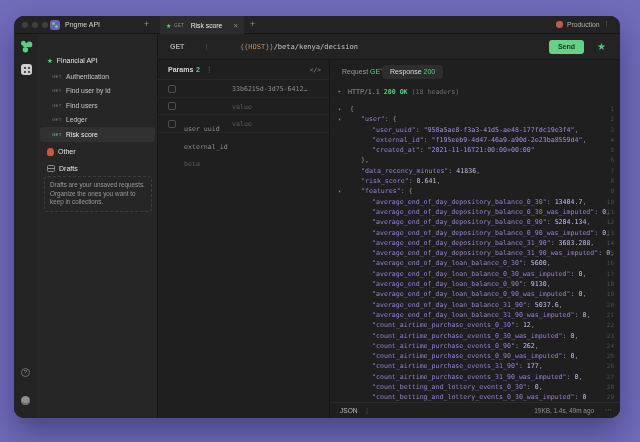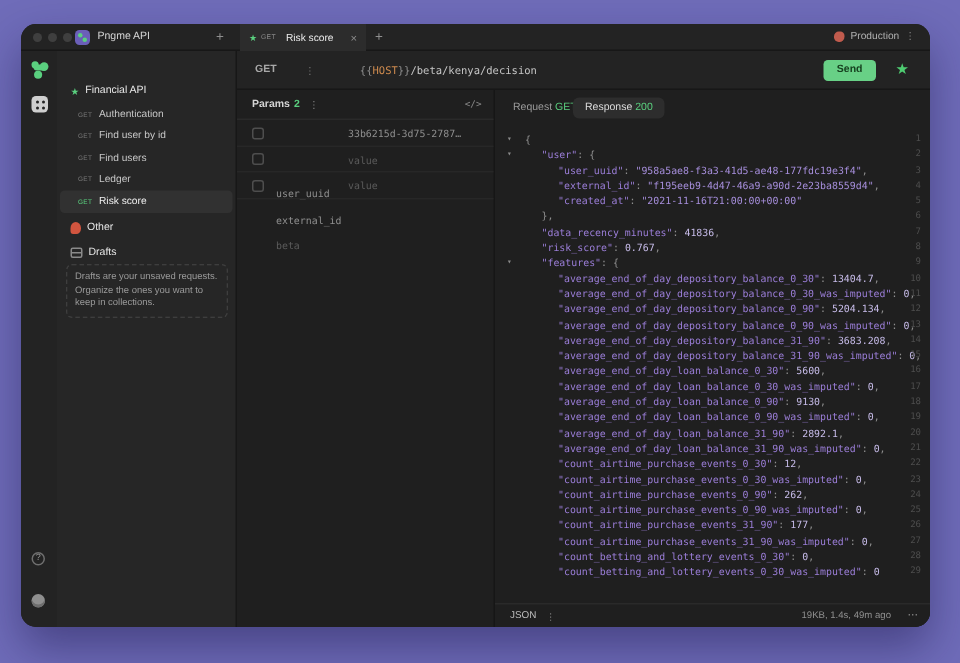--- a/index.html
+++ b/index.html
@@ -219,61 +219,65 @@
             <div class="params-header">
               <span class="ph-title">Params</span>
               <span class="ph-count">2</span>
               <span class="ph-caret">⋮</span>
               <span class="ph-code">&lt;/&gt;</span>
             </div>
             <div>
                 <div class="p-row">
                   <span class="p-check"></span>
                   <span class="p-name c-gray">user_uuid</span>
-                  <span class="p-val c-gray">33b6215d-3d75-2787…</span>
+                  <span class="p-val c-gray">33b6215d-3d75-6412…</span>
                 </div>
                 <div class="p-row">
                   <span class="p-check"></span>
                   <span class="p-name c-gray">external_id</span>
                   <span class="p-val c-dim">value</span>
                 </div>
                 <div class="p-row">
                   <span class="p-check"></span>
                   <span class="p-name c-dim">beta</span>
                   <span class="p-val c-dim">value</span>
                 </div>
               </div>
           </div>
 
           <div class="response">
             <div class="resp-tabs">
               <span class="rt-request"><span>Request</span> <b>GET</b></span>
               <span class="rt-pill"><span>Response</span> <b>200</b></span>
             </div>
+            <div class="status-line">
+              <span class="sl-caret">▸</span>
+              <span class="sl-text"><span>HTTP/1.1</span> <span class="sl-ok">200 OK</span> <span class="sl-headers">(18 headers)</span></span>
+            </div>
             <div class="json-view">
                 <div class="json-line"><span class="j-arrow">▾</span><span class="j-content" style="padding-left: 20px;"><span class="j-punct">{</span></span><span class="j-ln">1</span></div>
                 <div class="json-line"><span class="j-arrow">▾</span><span class="j-content" style="padding-left: 31px;"><span class="j-key">"user"</span><span class="j-punct">: </span><span class="j-punct">{</span></span><span class="j-ln">2</span></div>
                 <div class="json-line"><span class="j-content" style="padding-left: 42px;"><span class="j-key">"user_uuid"</span><span class="j-punct">: </span><span class="j-str">"958a5ae8-f3a3-41d5-ae48-177fdc19e3f4"</span><span class="j-punct">,</span></span><span class="j-ln">3</span></div>
                 <div class="json-line"><span class="j-content" style="padding-left: 42px;"><span class="j-key">"external_id"</span><span class="j-punct">: </span><span class="j-str">"f195eeb9-4d47-46a9-a90d-2e23ba8559d4"</span><span class="j-punct">,</span></span><span class="j-ln">4</span></div>
                 <div class="json-line"><span class="j-content" style="padding-left: 42px;"><span class="j-key">"created_at"</span><span class="j-punct">: </span><span class="j-str">"2021-11-16T21:00:00+00:00"</span></span><span class="j-ln">5</span></div>
                 <div class="json-line"><span class="j-content" style="padding-left: 31px;"><span class="j-punct">},</span></span><span class="j-ln">6</span></div>
                 <div class="json-line"><span class="j-content" style="padding-left: 31px;"><span class="j-key">"data_recency_minutes"</span><span class="j-punct">: </span><span class="j-num">41836</span><span class="j-punct">,</span></span><span class="j-ln">7</span></div>
-                <div class="json-line"><span class="j-content" style="padding-left: 31px;"><span class="j-key">"risk_score"</span><span class="j-punct">: </span><span class="j-num">0.767</span><span class="j-punct">,</span></span><span class="j-ln">8</span></div>
+                <div class="json-line"><span class="j-content" style="padding-left: 31px;"><span class="j-key">"risk_score"</span><span class="j-punct">: </span><span class="j-num">0.641</span><span class="j-punct">,</span></span><span class="j-ln">8</span></div>
                 <div class="json-line"><span class="j-arrow">▾</span><span class="j-content" style="padding-left: 31px;"><span class="j-key">"features"</span><span class="j-punct">: </span><span class="j-punct">{</span></span><span class="j-ln">9</span></div>
                 <div class="json-line"><span class="j-content" style="padding-left: 42px;"><span class="j-key">"average_end_of_day_depository_balance_0_30"</span><span class="j-punct">: </span><span class="j-num">13404.7</span><span class="j-punct">,</span></span><span class="j-ln">10</span></div>
                 <div class="json-line"><span class="j-content" style="padding-left: 42px;"><span class="j-key">"average_end_of_day_depository_balance_0_30_was_imputed"</span><span class="j-punct">: </span><span class="j-num">0</span><span class="j-punct">,</span></span><span class="j-ln">11</span></div>
                 <div class="json-line"><span class="j-content" style="padding-left: 42px;"><span class="j-key">"average_end_of_day_depository_balance_0_90"</span><span class="j-punct">: </span><span class="j-num">5204.134</span><span class="j-punct">,</span></span><span class="j-ln">12</span></div>
                 <div class="json-line"><span class="j-content" style="padding-left: 42px;"><span class="j-key">"average_end_of_day_depository_balance_0_90_was_imputed"</span><span class="j-punct">: </span><span class="j-num">0</span><span class="j-punct">,</span></span><span class="j-ln">13</span></div>
                 <div class="json-line"><span class="j-content" style="padding-left: 42px;"><span class="j-key">"average_end_of_day_depository_balance_31_90"</span><span class="j-punct">: </span><span class="j-num">3683.208</span><span class="j-punct">,</span></span><span class="j-ln">14</span></div>
                 <div class="json-line"><span class="j-content" style="padding-left: 42px;"><span class="j-key">"average_end_of_day_depository_balance_31_90_was_imputed"</span><span class="j-punct">: </span><span class="j-num">0</span><span class="j-punct">,</span></span><span class="j-ln">15</span></div>
                 <div class="json-line"><span class="j-content" style="padding-left: 42px;"><span class="j-key">"average_end_of_day_loan_balance_0_30"</span><span class="j-punct">: </span><span class="j-num">5600</span><span class="j-punct">,</span></span><span class="j-ln">16</span></div>
                 <div class="json-line"><span class="j-content" style="padding-left: 42px;"><span class="j-key">"average_end_of_day_loan_balance_0_30_was_imputed"</span><span class="j-punct">: </span><span class="j-num">0</span><span class="j-punct">,</span></span><span class="j-ln">17</span></div>
                 <div class="json-line"><span class="j-content" style="padding-left: 42px;"><span class="j-key">"average_end_of_day_loan_balance_0_90"</span><span class="j-punct">: </span><span class="j-num">9130</span><span class="j-punct">,</span></span><span class="j-ln">18</span></div>
                 <div class="json-line"><span class="j-content" style="padding-left: 42px;"><span class="j-key">"average_end_of_day_loan_balance_0_90_was_imputed"</span><span class="j-punct">: </span><span class="j-num">0</span><span class="j-punct">,</span></span><span class="j-ln">19</span></div>
-                <div class="json-line"><span class="j-content" style="padding-left: 42px;"><span class="j-key">"average_end_of_day_loan_balance_31_90"</span><span class="j-punct">: </span><span class="j-num">2892.1</span><span class="j-punct">,</span></span><span class="j-ln">20</span></div>
+                <div class="json-line"><span class="j-content" style="padding-left: 42px;"><span class="j-key">"average_end_of_day_loan_balance_31_90"</span><span class="j-punct">: </span><span class="j-num">5037.6</span><span class="j-punct">,</span></span><span class="j-ln">20</span></div>
                 <div class="json-line"><span class="j-content" style="padding-left: 42px;"><span class="j-key">"average_end_of_day_loan_balance_31_90_was_imputed"</span><span class="j-punct">: </span><span class="j-num">0</span><span class="j-punct">,</span></span><span class="j-ln">21</span></div>
                 <div class="json-line"><span class="j-content" style="padding-left: 42px;"><span class="j-key">"count_airtime_purchase_events_0_30"</span><span class="j-punct">: </span><span class="j-num">12</span><span class="j-punct">,</span></span><span class="j-ln">22</span></div>
                 <div class="json-line"><span class="j-content" style="padding-left: 42px;"><span class="j-key">"count_airtime_purchase_events_0_30_was_imputed"</span><span class="j-punct">: </span><span class="j-num">0</span><span class="j-punct">,</span></span><span class="j-ln">23</span></div>
                 <div class="json-line"><span class="j-content" style="padding-left: 42px;"><span class="j-key">"count_airtime_purchase_events_0_90"</span><span class="j-punct">: </span><span class="j-num">262</span><span class="j-punct">,</span></span><span class="j-ln">24</span></div>
                 <div class="json-line"><span class="j-content" style="padding-left: 42px;"><span class="j-key">"count_airtime_purchase_events_0_90_was_imputed"</span><span class="j-punct">: </span><span class="j-num">0</span><span class="j-punct">,</span></span><span class="j-ln">25</span></div>
                 <div class="json-line"><span class="j-content" style="padding-left: 42px;"><span class="j-key">"count_airtime_purchase_events_31_90"</span><span class="j-punct">: </span><span class="j-num">177</span><span class="j-punct">,</span></span><span class="j-ln">26</span></div>
                 <div class="json-line"><span class="j-content" style="padding-left: 42px;"><span class="j-key">"count_airtime_purchase_events_31_90_was_imputed"</span><span class="j-punct">: </span><span class="j-num">0</span><span class="j-punct">,</span></span><span class="j-ln">27</span></div>
                 <div class="json-line"><span class="j-content" style="padding-left: 42px;"><span class="j-key">"count_betting_and_lottery_events_0_30"</span><span class="j-punct">: </span><span class="j-num">0</span><span class="j-punct">,</span></span><span class="j-ln">28</span></div>
                 <div class="json-line"><span class="j-content" style="padding-left: 42px;"><span class="j-key">"count_betting_and_lottery_events_0_30_was_imputed"</span><span class="j-punct">: </span><span class="j-num">0</span></span><span class="j-ln">29</span></div>
               </div>

